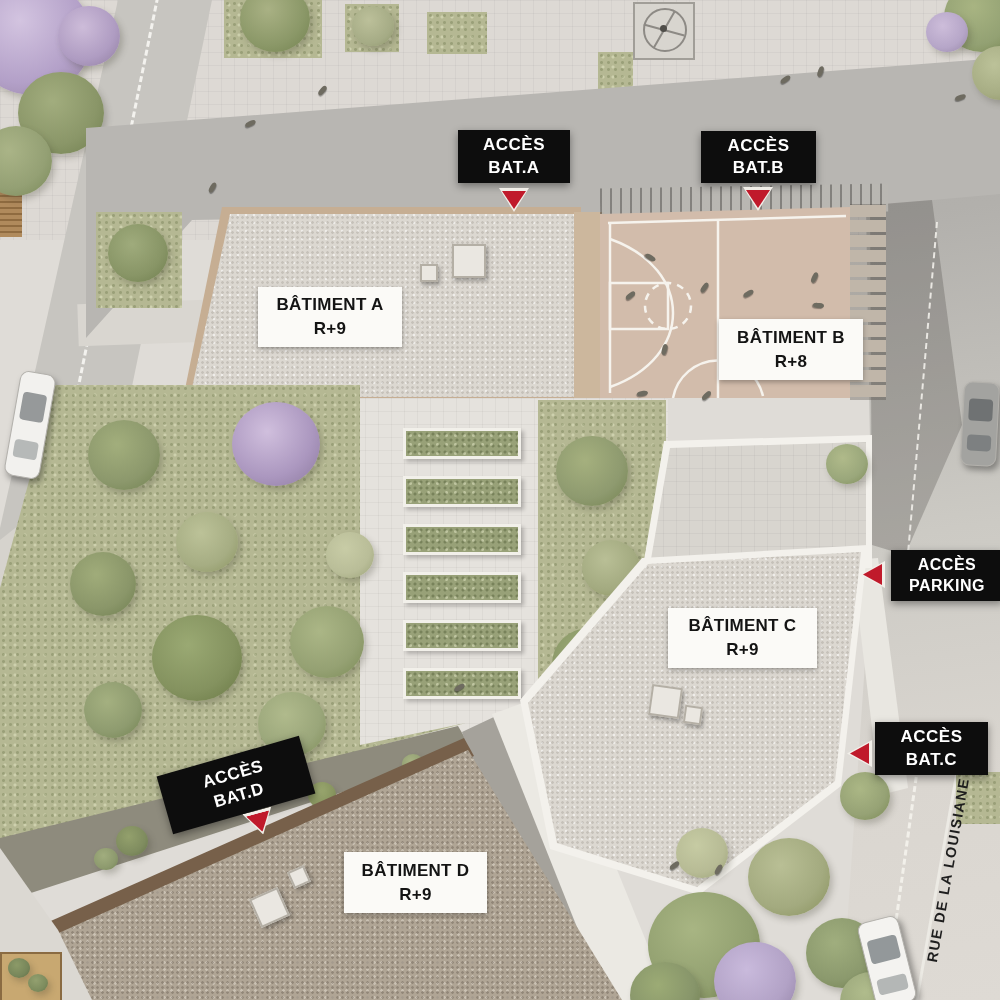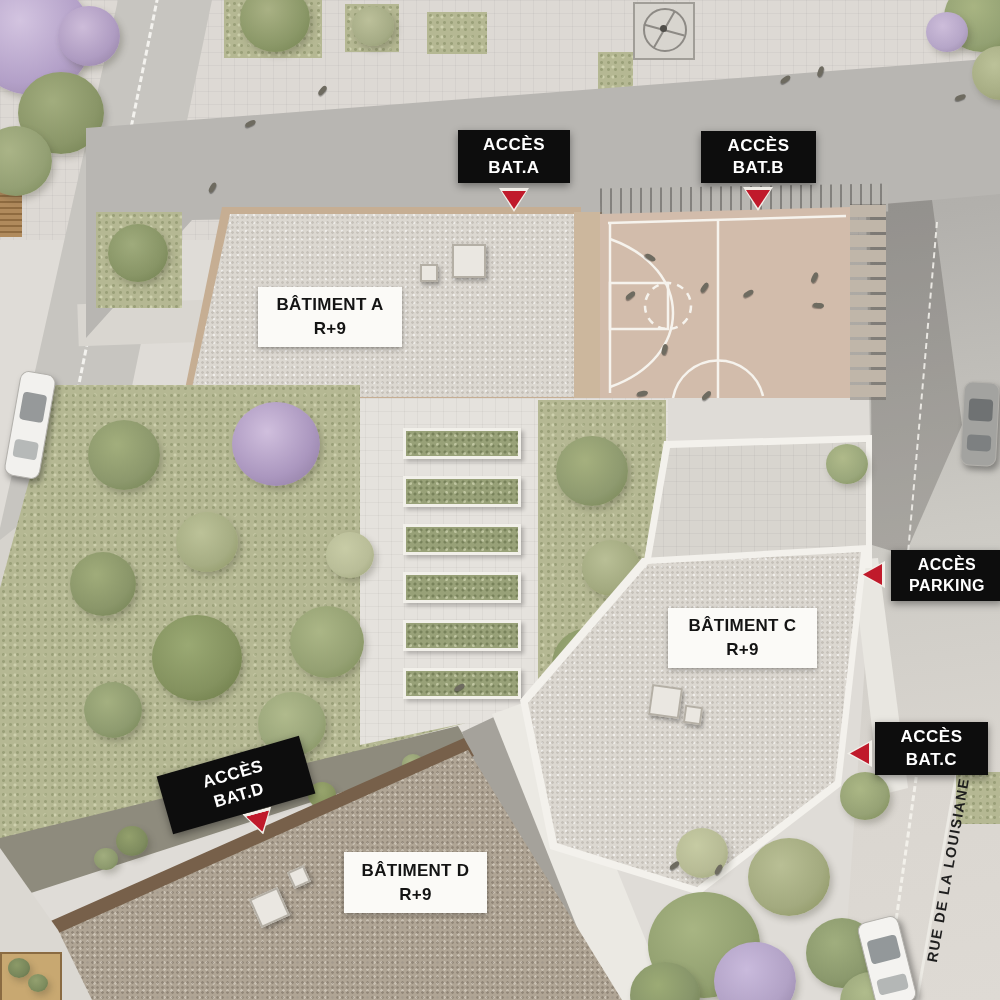--- a/index.html
+++ b/index.html
@@ -231,20 +231,24 @@
   <div class="person" style="left:672px;top:860px;transform:rotate(50deg);"></div>
   <div class="person" style="left:716px;top:864px;transform:rotate(30deg);"></div>
   <div class="person" style="left:457px;top:682px;transform:rotate(60deg);"></div>
 
   <div class="street" style="left:848px;top:862px;width:200px;text-align:center;transform:rotate(-80deg);">RUE DE LA LOUISIANE</div>
 
   <div class="blabel" style="left:258px;top:287px;width:144px;height:60px;">
     <span>BÂTIMENT A</span>
     <span>R+9</span>
   </div>
+  <div class="blabel" style="left:719px;top:319px;width:144px;height:61px;">
+    <span>BÂTIMENT B</span>
+    <span>R+8</span>
+  </div>
   <div class="blabel" style="left:668px;top:608px;width:149px;height:60px;">
     <span>BÂTIMENT C</span>
     <span>R+9</span>
   </div>
   <div class="blabel" style="left:344px;top:852px;width:143px;height:61px;">
     <span>BÂTIMENT D</span>
     <span>R+9</span>
   </div>
 
   <div class="marker" style="left:458px;top:130px;width:112px;height:53px;">

